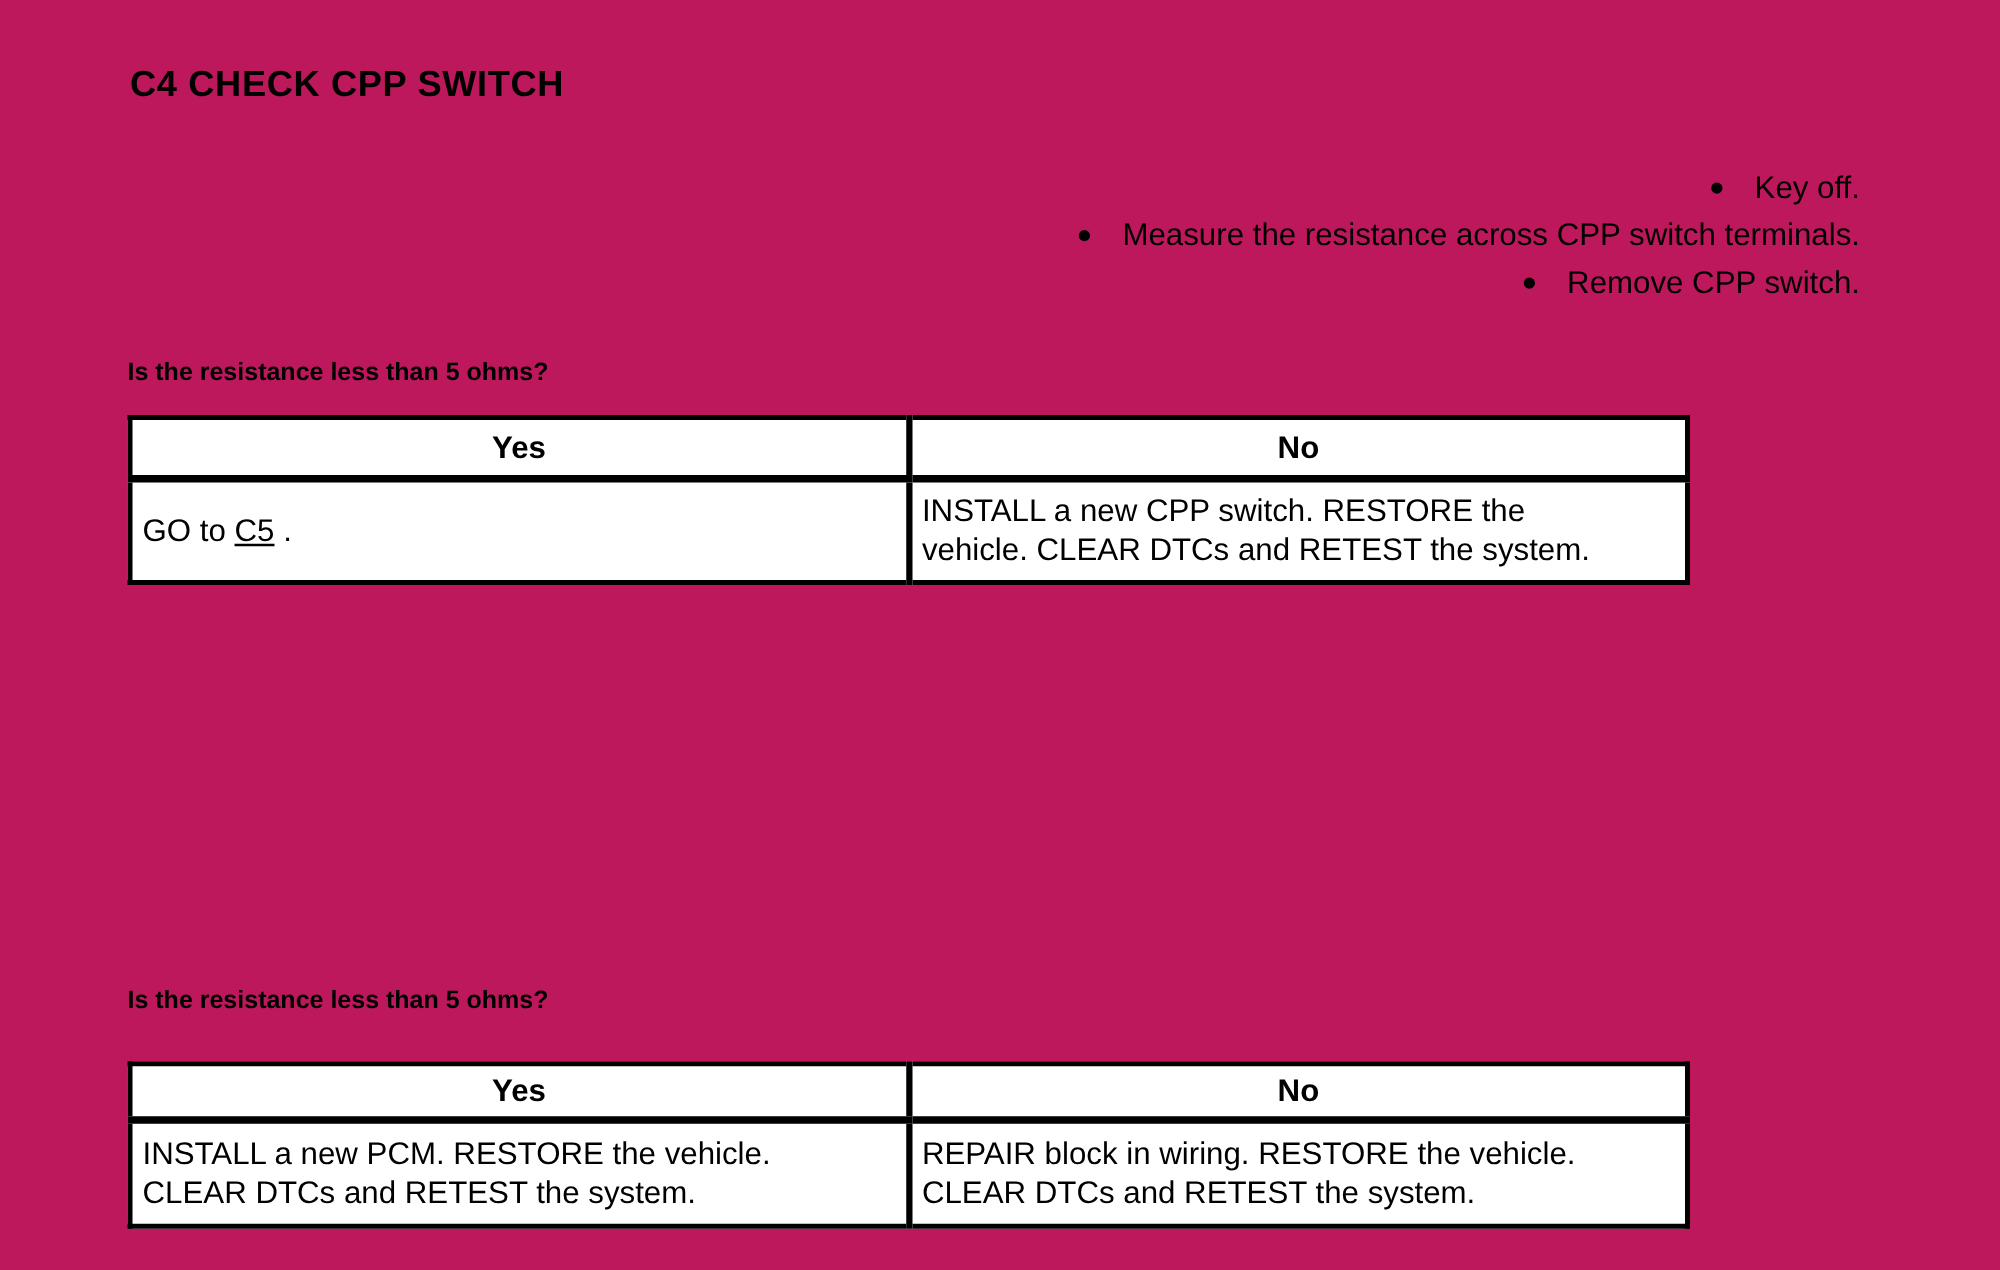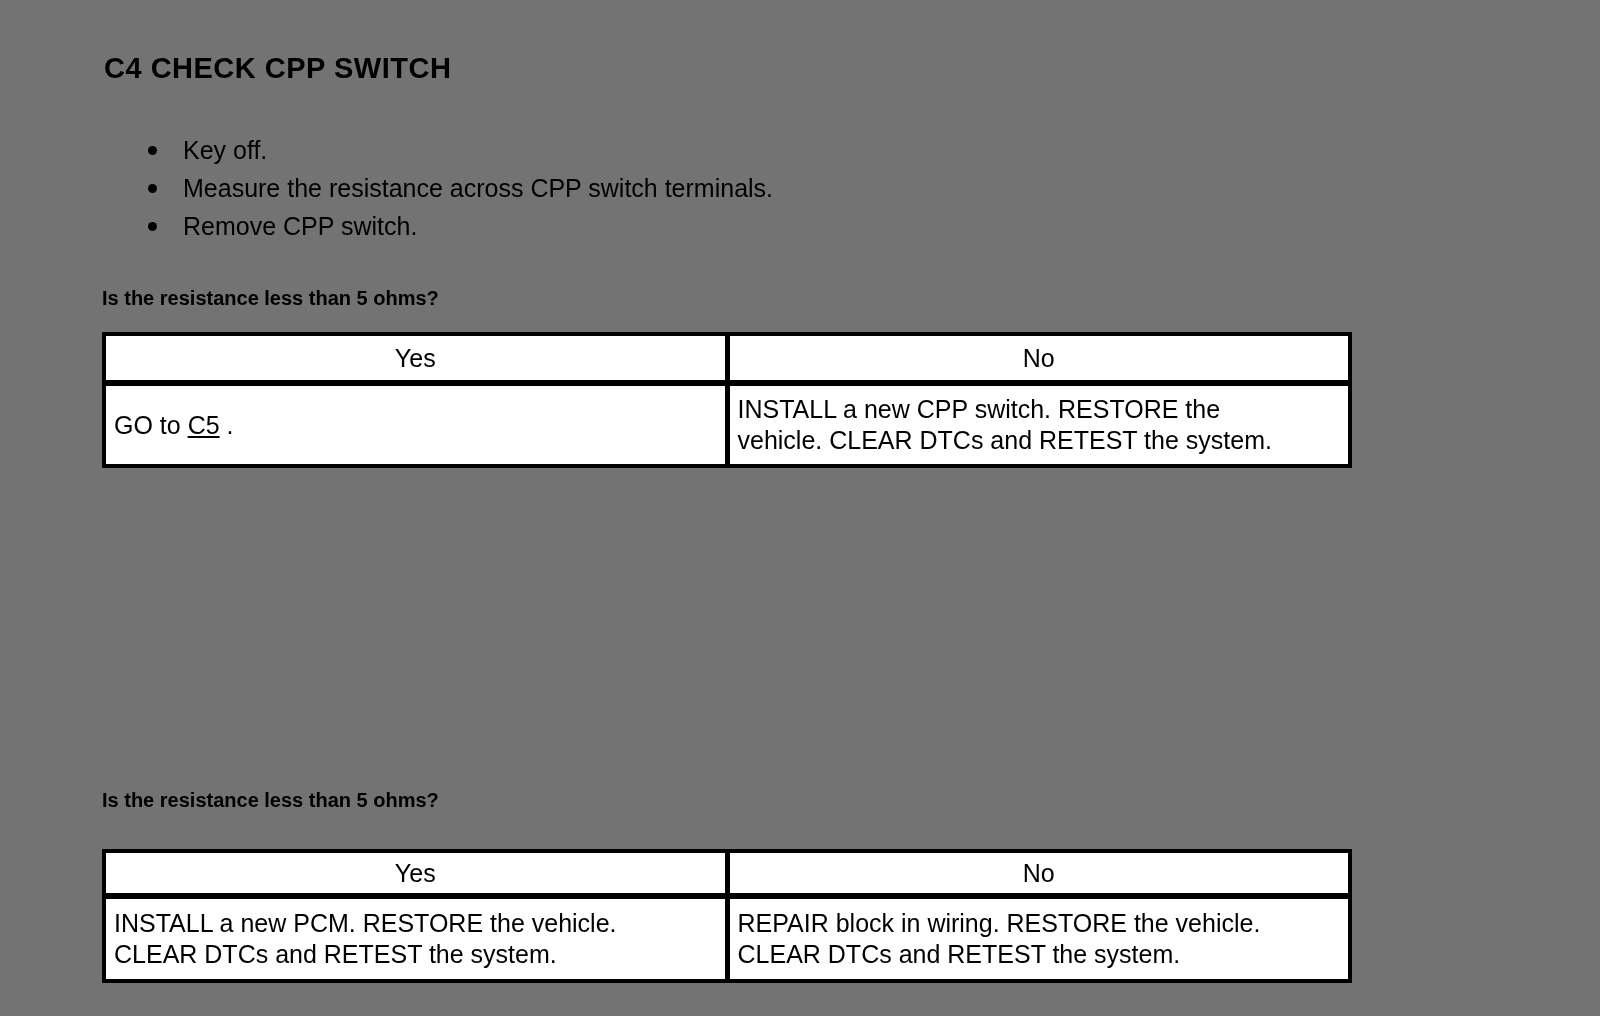--- a/index.html
+++ b/index.html
@@ -1,20 +1,20 @@
 <!DOCTYPE html>
 <html><head>
 <meta charset="utf-8">
 <style>
   html, body { margin: 0; padding: 0; background: #ffffff; }
   .page {
     position: relative;
     width: 1600px;
     height: 1016px;
-    background: #737373;
+    background: #be185d;
     color: #000000;
     font-family: "Liberation Sans", sans-serif;
     overflow: hidden;
   }
   .doc-heading {
     position: absolute;
     left: 104px;
     margin: 0;
     font-size: 29px;
     font-weight: bold;
@@ -28,20 +28,21 @@
     margin: 0;
     padding: 0;
     list-style: none;
     width: 1340px;
     font-size: 25px;
   }
   .steps li {
     display: flex;
     align-items: flex-start;
     margin: 0 0 5px 0;
+    justify-content: flex-end;
   }
   .bullet-dot {
     flex: 0 0 auto;
     width: 9px;
     height: 9px;
     margin: 12px 26px 0 0;
     border-radius: 50%;
     background: #000000;
   }
   .step-text {
@@ -64,21 +65,21 @@
     border-collapse: collapse;
     table-layout: fixed;
     background: #ffffff;
   }
   table.result-table, table.result-table th, table.result-table td {
     border: 4px solid #000000;
   }
   table.result-table th {
     border-bottom-width: 6px;
     font-size: 25px;
-    font-weight: normal;
+    font-weight: bold;
     vertical-align: middle;
     padding: 0;
   }
   table.result-table th + th, table.result-table td + td {
     border-left-width: 5px;
   }
   table.result-table td {
     font-size: 25px;
     font-weight: normal;
     line-height: 31px;

